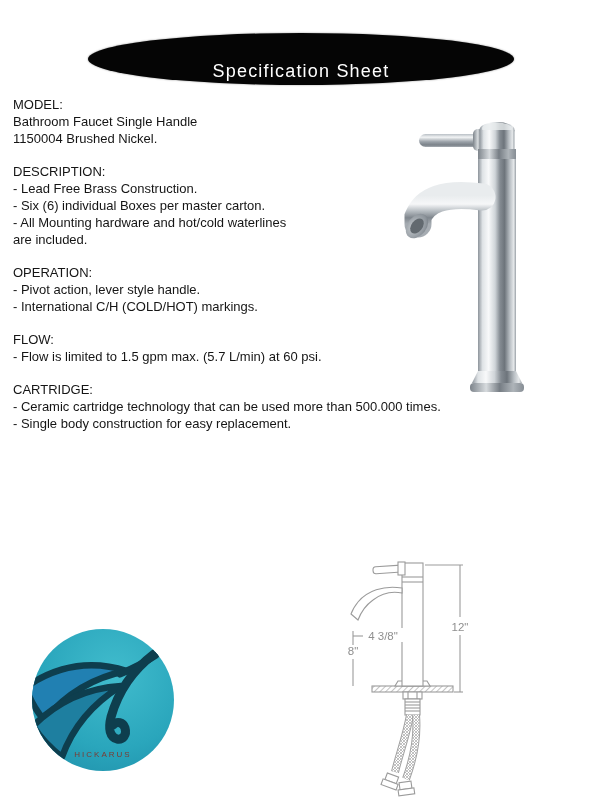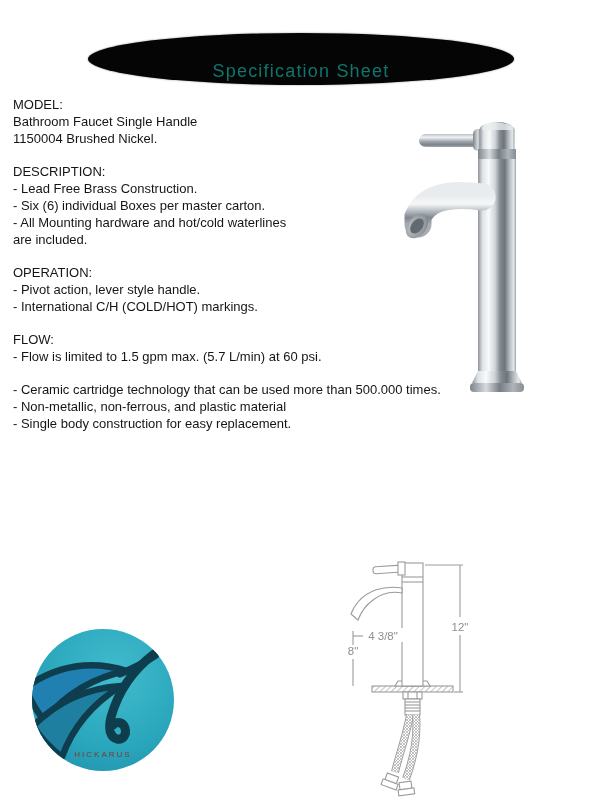--- a/index.html
+++ b/index.html
@@ -2,21 +2,21 @@
 <html><head>
 <meta charset="utf-8">
 <style>
   html,body{margin:0;padding:0;width:600px;height:800px;background:#ffffff;overflow:hidden;
     font-family:"Liberation Sans",sans-serif;-webkit-font-smoothing:antialiased;}
   .page{position:relative;width:600px;height:800px;background:#fff;}
 
   
   .header-ellipse{position:absolute;left:88px;top:33px;width:426px;height:52px;background:#050505;
     border-radius:50%;display:flex;align-items:center;justify-content:center;box-shadow:0 0 2px rgba(0,0,0,.45);}
-  .header-ellipse .title{color:#0f766e;font-size:18px;letter-spacing:1.2px;margin-top:24px;}
+  .header-ellipse .title{color:#ffffff;font-size:18px;letter-spacing:1.2px;margin-top:24px;}
 
   
   .spec{position:absolute;left:13px;top:96px;width:550px;color:#151515;font-size:13px;line-height:17px;}
   .section{margin-bottom:16px;}
   .section .heading,.section .line{white-space:nowrap;}
 
   
   .faucet-photo{position:absolute;left:385px;top:100px;width:175px;height:295px;}
   .dimension-drawing{position:absolute;left:335px;top:555px;width:175px;height:242px;}
   .brand-logo{position:absolute;left:30px;top:627px;width:146px;height:146px;}
@@ -47,22 +47,22 @@
     <div class="section">
       <div class="heading">OPERATION:</div>
       <div class="line">- Pivot action, lever style handle.</div>
       <div class="line">- International C/H (COLD/HOT) markings.</div>
     </div>
     <div class="section">
       <div class="heading">FLOW:</div>
       <div class="line">- Flow is limited to 1.5 gpm max. (5.7 L/min) at 60 psi.</div>
     </div>
     <div class="section">
+      <div class="heading">CARTRIDGE:</div>
       <div class="line">- Ceramic cartridge technology that can be used more than 500.000 times.</div>
-      <div class="line">- Non-metallic, non-ferrous, and plastic material</div>
       <div class="line">- Single body construction for easy replacement.</div>
     </div>
     <div class="section">
     </div>
   </div>
 
   <div class="faucet-photo">
     <svg width="175" height="295" viewBox="0 0 175 295">
       <defs>
         <linearGradient id="bodyGrad" x1="0" y1="0" x2="1" y2="0">

